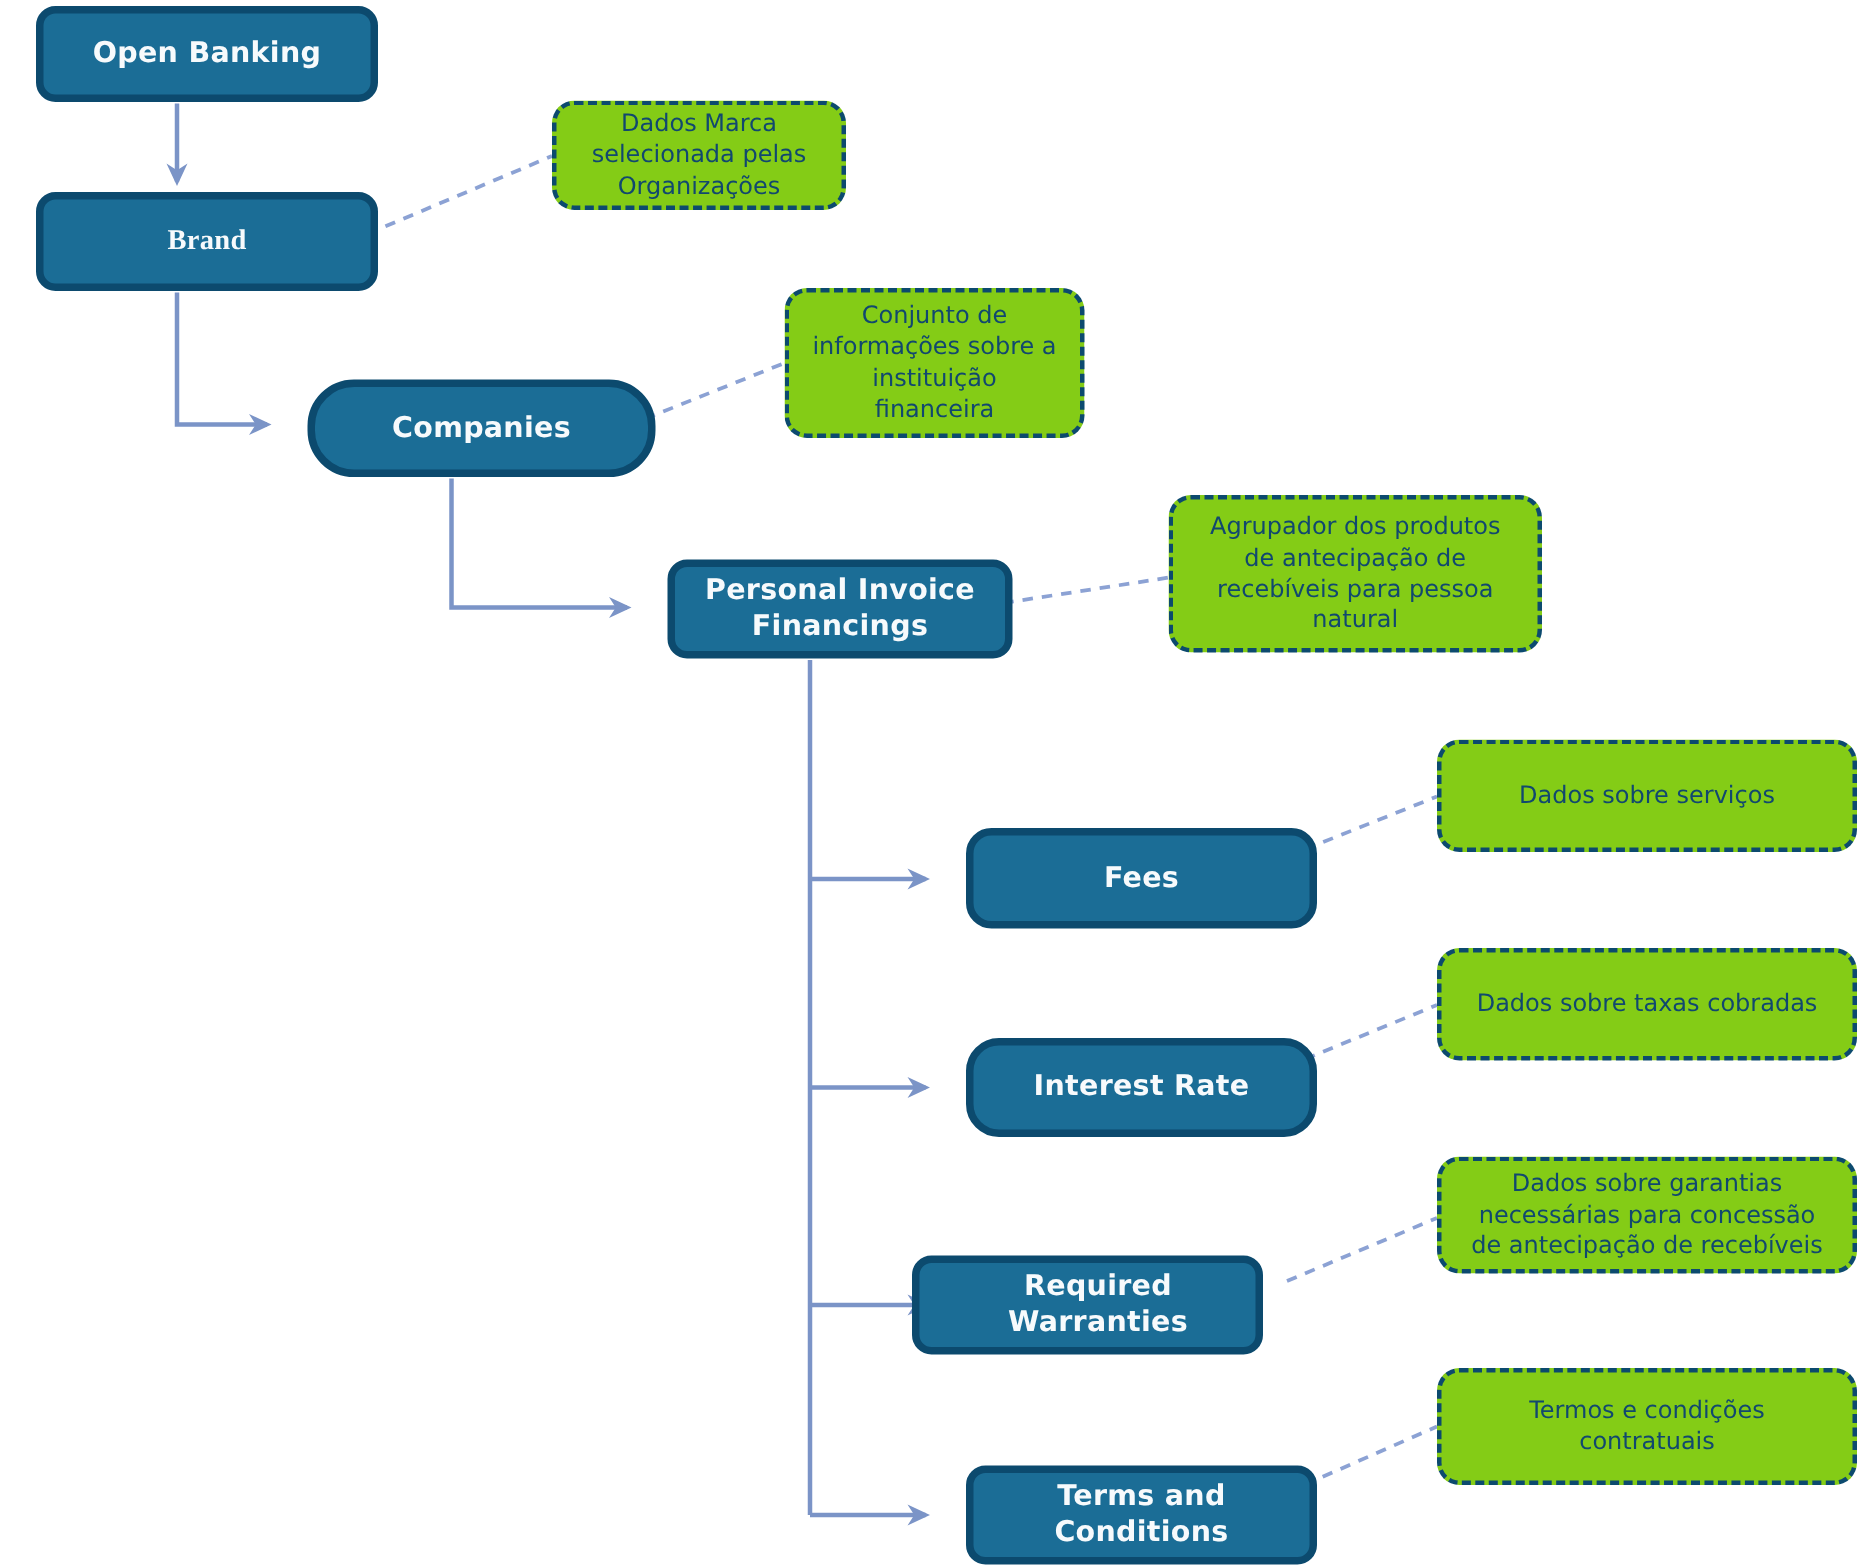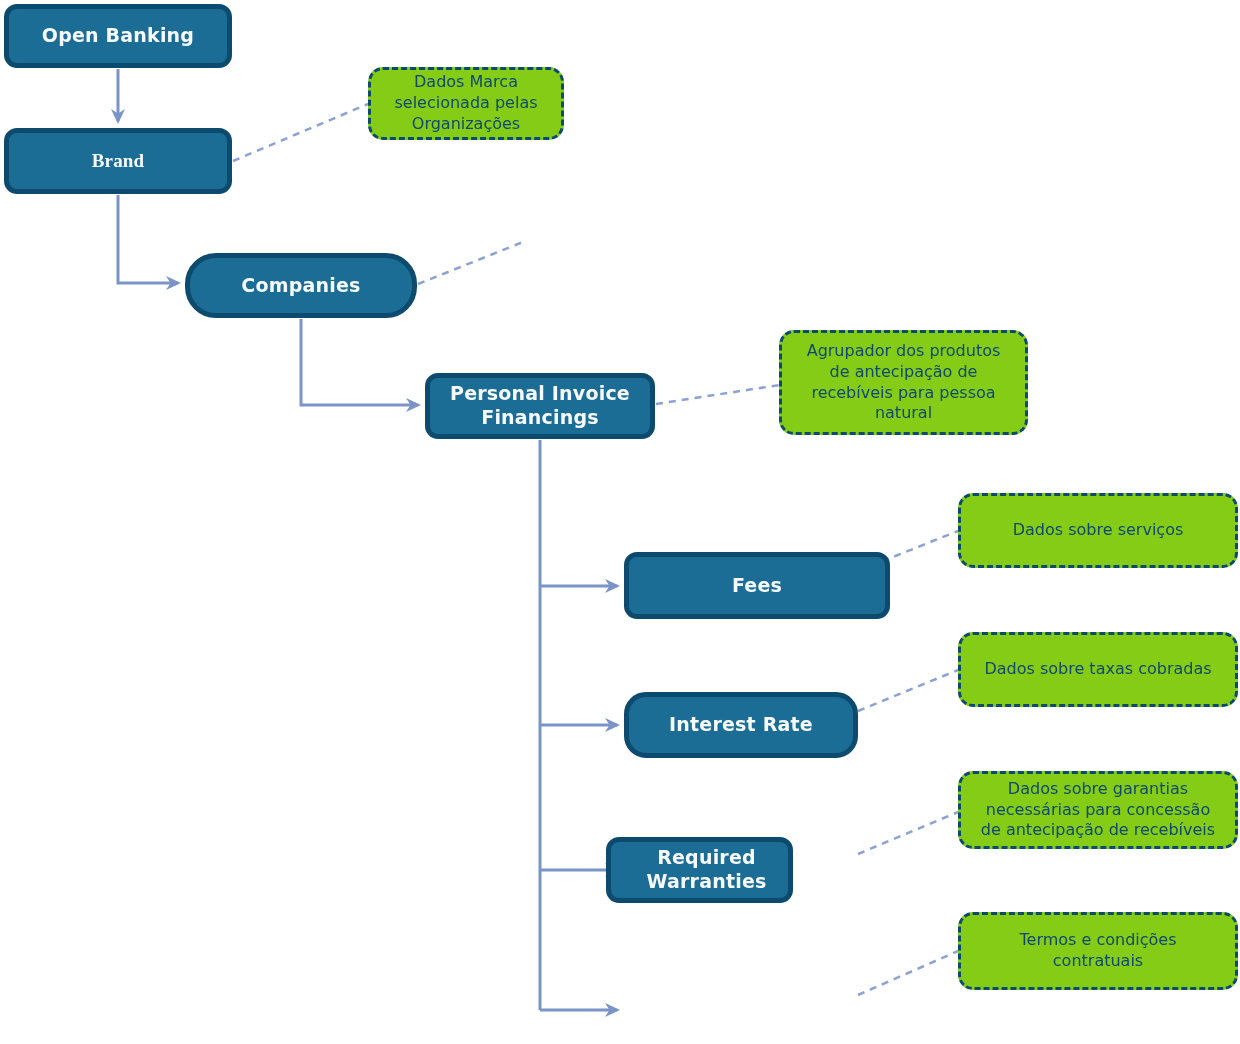--- a/index.html
+++ b/index.html
@@ -16,42 +16,43 @@
     box-sizing:border-box;
     background:#1b6d96;
     border:5px solid #0c4a6e;
     border-radius:13px;
     display:flex;align-items:center;justify-content:center;
     text-align:center;
     color:#f7fafc;
     font-size:19px;font-weight:bold;letter-spacing:0.2px;
     line-height:1.25;
     padding:2px 10px;
+    margin-left:20px;
   }
   .note{
     position:absolute;z-index:2;
     box-sizing:border-box;
     background:#84cc16;
     border:3px dashed #0c4a6e;
     border-radius:15px;
     display:flex;align-items:center;justify-content:center;
     text-align:center;
     color:#11486f;
     font-size:16px;line-height:1.3;
     white-space:pre-line;
     padding:4px 8px;
   }
   
   #n-open-banking{left:4px;   top:4px;   width:228px; height:64px;}
   #n-brand       {left:4px;   top:128px; width:228px; height:66px;font-family:Liberation Serif, serif;}
   #n-companies   {left:185px; top:253px; width:232px; height:65px;border-radius:31px;}
   #n-pif         {left:425px; top:373px; width:230px; height:66px;}
-  #n-fees        {left:624px; top:552px; width:266px; height:67px;}
+  #n-fees        {left:624px; top:552px; width:234px; height:67px;border-radius:17px;}
   #n-interest    {left:624px; top:692px; width:234px; height:66px;border-radius:22px;}
-  #n-warranties  {left:606px; top:837px; width:187px; height:66px;padding-left:24px;}
+  #n-warranties  {left:588px; top:837px; width:234px; height:66px;padding-left:24px;}
   #n-terms       {left:624px; top:977px; width:234px; height:66px;}
   
   #a-brand      {left:368px; top:67px;  width:196px; height:73px;}
   #a-companies  {left:523px; top:192px; width:200px; height:100px;}
   #a-pif        {left:779px; top:330px; width:249px; height:105px;}
   #a-fees       {left:958px; top:493px; width:280px; height:75px;}
   #a-interest   {left:958px; top:632px; width:280px; height:75px;text-align:right;}
   #a-warranties {left:958px; top:771px; width:280px; height:78px;}
   #a-terms      {left:958px; top:912px; width:280px; height:78px;}
 </style>
@@ -99,25 +100,34 @@
   </div>
   <div class="node" id="n-fees">
     <span>Fees</span>
   </div>
   <div class="node" id="n-interest">
     <span>Interest Rate</span>
   </div>
   <div class="node" id="n-warranties">
     <span>Required Warranties</span>
   </div>
+  <div class="node" id="n-terms">
+    <span>Terms and Conditions</span>
+  </div>
 
   <div class="note" id="a-brand">
     <span>Dados Marca
 selecionada pelas
 Organizações</span>
+  </div>
+  <div class="note" id="a-companies">
+    <span>Conjunto de
+informações sobre a
+instituição
+financeira</span>
   </div>
   <div class="note" id="a-pif">
     <span>Agrupador dos produtos
 de antecipação de
 recebíveis para pessoa
 natural</span>
   </div>
   <div class="note" id="a-fees">
     <span>Dados sobre serviços</span>
   </div>

